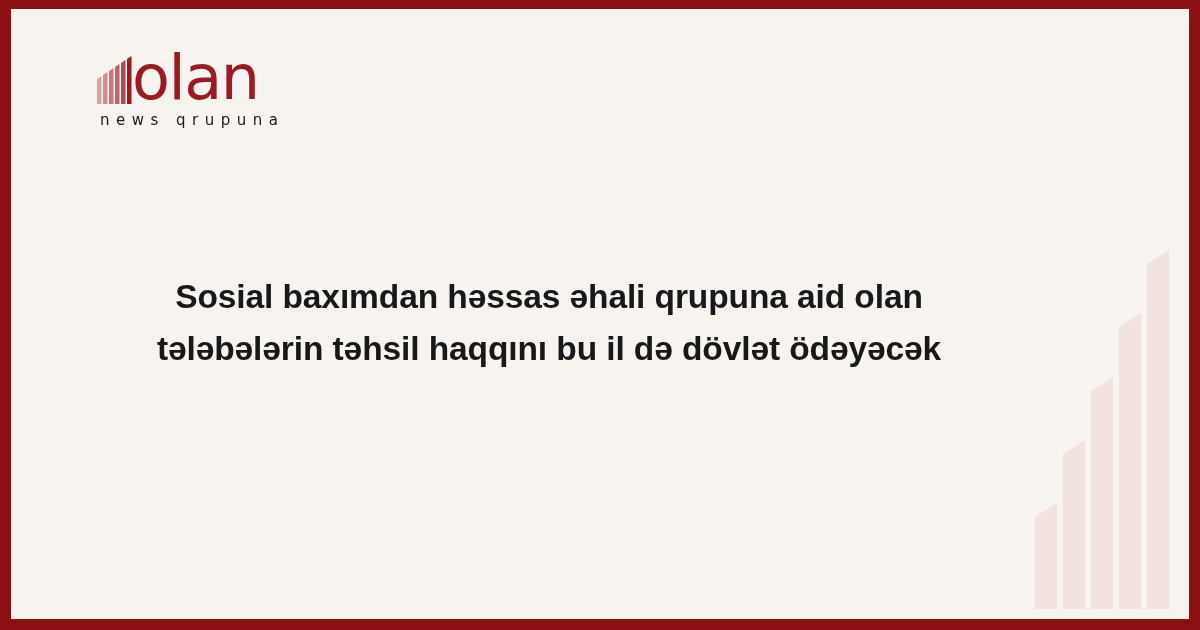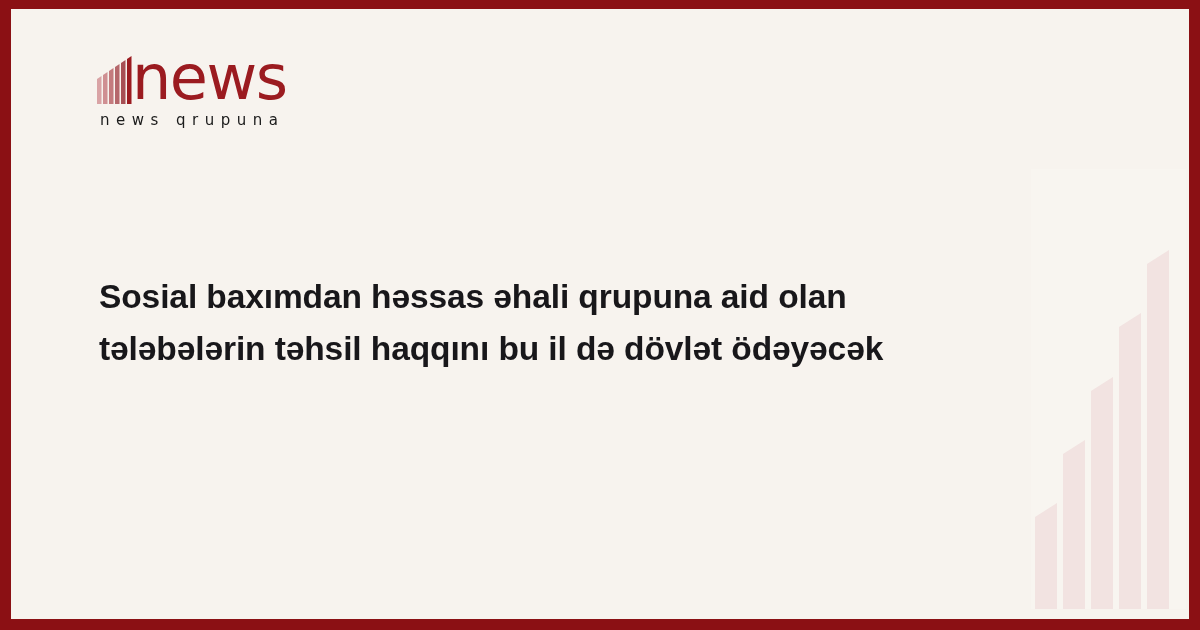--- a/index.html
+++ b/index.html
@@ -95,20 +95,21 @@
     left: 88px;
     top: 262px;
     width: 900px;
     font-family: "Liberation Sans", sans-serif;
     font-size: 33.5px;
     font-weight: 700;
     line-height: 1.55;
     letter-spacing: -0.1px;
     color: #18171a;
     margin: 0;
+    text-align: center;
   }
 </style>
 </head>
 <body>
 
 <div class="card">
   <div class="canvas">
 
     <div class="deco-panel"></div>
     <div class="deco-bars">
@@ -129,20 +130,20 @@
           <g>
             <polygon points="1,26 1,51 5.5,51 5.5,23" fill="#d9a3a5"></polygon>
             <polygon points="7,22 7,51 11.5,51 11.5,19" fill="#cf8f92"></polygon>
             <polygon points="13,18 13,51 17.5,51 17.5,15" fill="#c47b7e"></polygon>
             <polygon points="19,14 19,51 23.5,51 23.5,11" fill="#b5676b"></polygon>
             <polygon points="25,10 25,51 29.5,51 29.5,7" fill="#a74f54"></polygon>
             <polygon points="31,6 31,51 35.5,51 35.5,3" fill="#9b1b20"></polygon>
           </g>
         </svg>
       </div>
-      <div class="logo-word">news</div>
+      <div class="logo-word">olan</div>
       <div class="logo-sub">news qrupuna</div>
     </div>
 
     <h1 class="headline">Sosial baxımdan həssas əhali qrupuna aid olan tələbələrin təhsil haqqını bu il də dövlət ödəyəcək</h1>
 
   </div>
 </div>
 
 </body></html>

